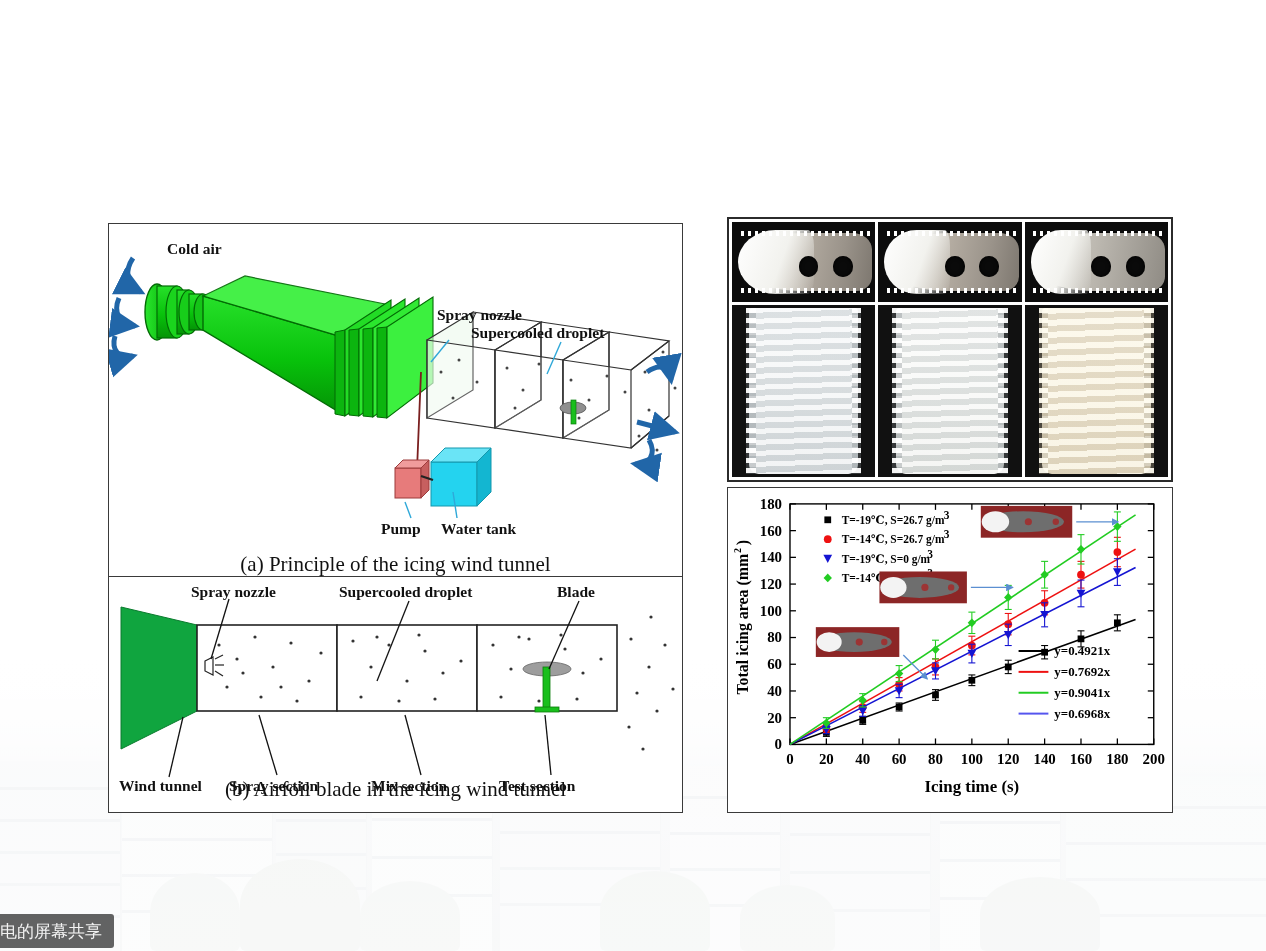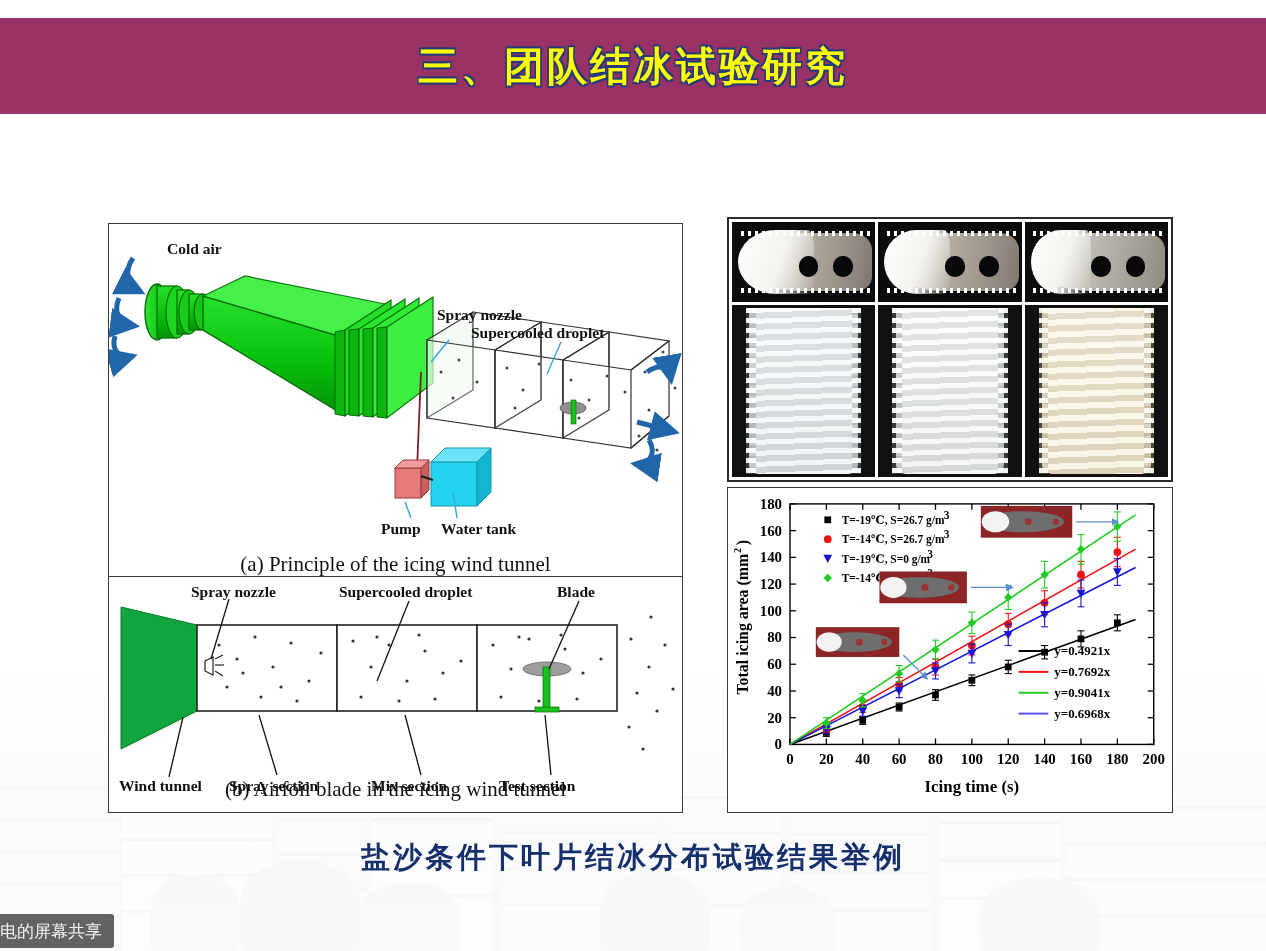--- a/index.html
+++ b/index.html
@@ -178,23 +178,20 @@
   <div class="tree" style="left:240px;width:120px;height:92px;background:#dbe1dd;"></div>
   <div class="tree" style="left:360px;width:100px;height:70px;"></div>
   <div class="tree" style="left:600px;width:110px;height:80px;background:#dde3df;"></div>
   <div class="tree" style="left:740px;width:95px;height:66px;"></div>
   <div class="tree" style="left:980px;width:120px;height:74px;background:#dce2de;"></div>
 </div>
 <div id="bg-fadetop"></div>
 
 <div id="slide">
 
-  <div id="titlebar">
-    <div class="ttl">三、团队结冰试验研究</div>
-  </div>
 
 
   <div id="left-panel">
 
     <div id="fig-a">
       <svg viewBox="0 0 575 350" width="575" height="350">
         <defs>
           <linearGradient id="grnA" x1="0" y1="0" x2="0" y2="1">
             <stop offset="0%" stop-color="#27e02a"></stop>
               <stop offset="55%" stop-color="#08c20b"></stop>
@@ -752,18 +749,17 @@
             <ellipse cx="296.32" cy="34" rx="41.4" ry="10.56" fill="#6e6e6e"></ellipse>
             <ellipse cx="268.72" cy="34" rx="13.799999999999999" ry="10.56" fill="#f3f3f3"></ellipse>
             <circle cx="301.84000000000003" cy="34" r="3.6" fill="#9c3434"></circle>
             <circle cx="329.44" cy="34" r="3.2" fill="#9c3434"></circle>
             <line x1="350" y1="34" x2="392" y2="34" stroke="#5b8fd1" stroke-width="1.3" marker-end="url(#cArrow)"></line>
           </g>
         </g>
     </svg>
   </div>
 
-  <div id="bottom-caption">盐沙条件下叶片结冰分布试验结果举例</div>
 </div>
 
 <div id="share-overlay">
   <span>电的屏幕共享</span>
 </div>
 
 </body></html>

